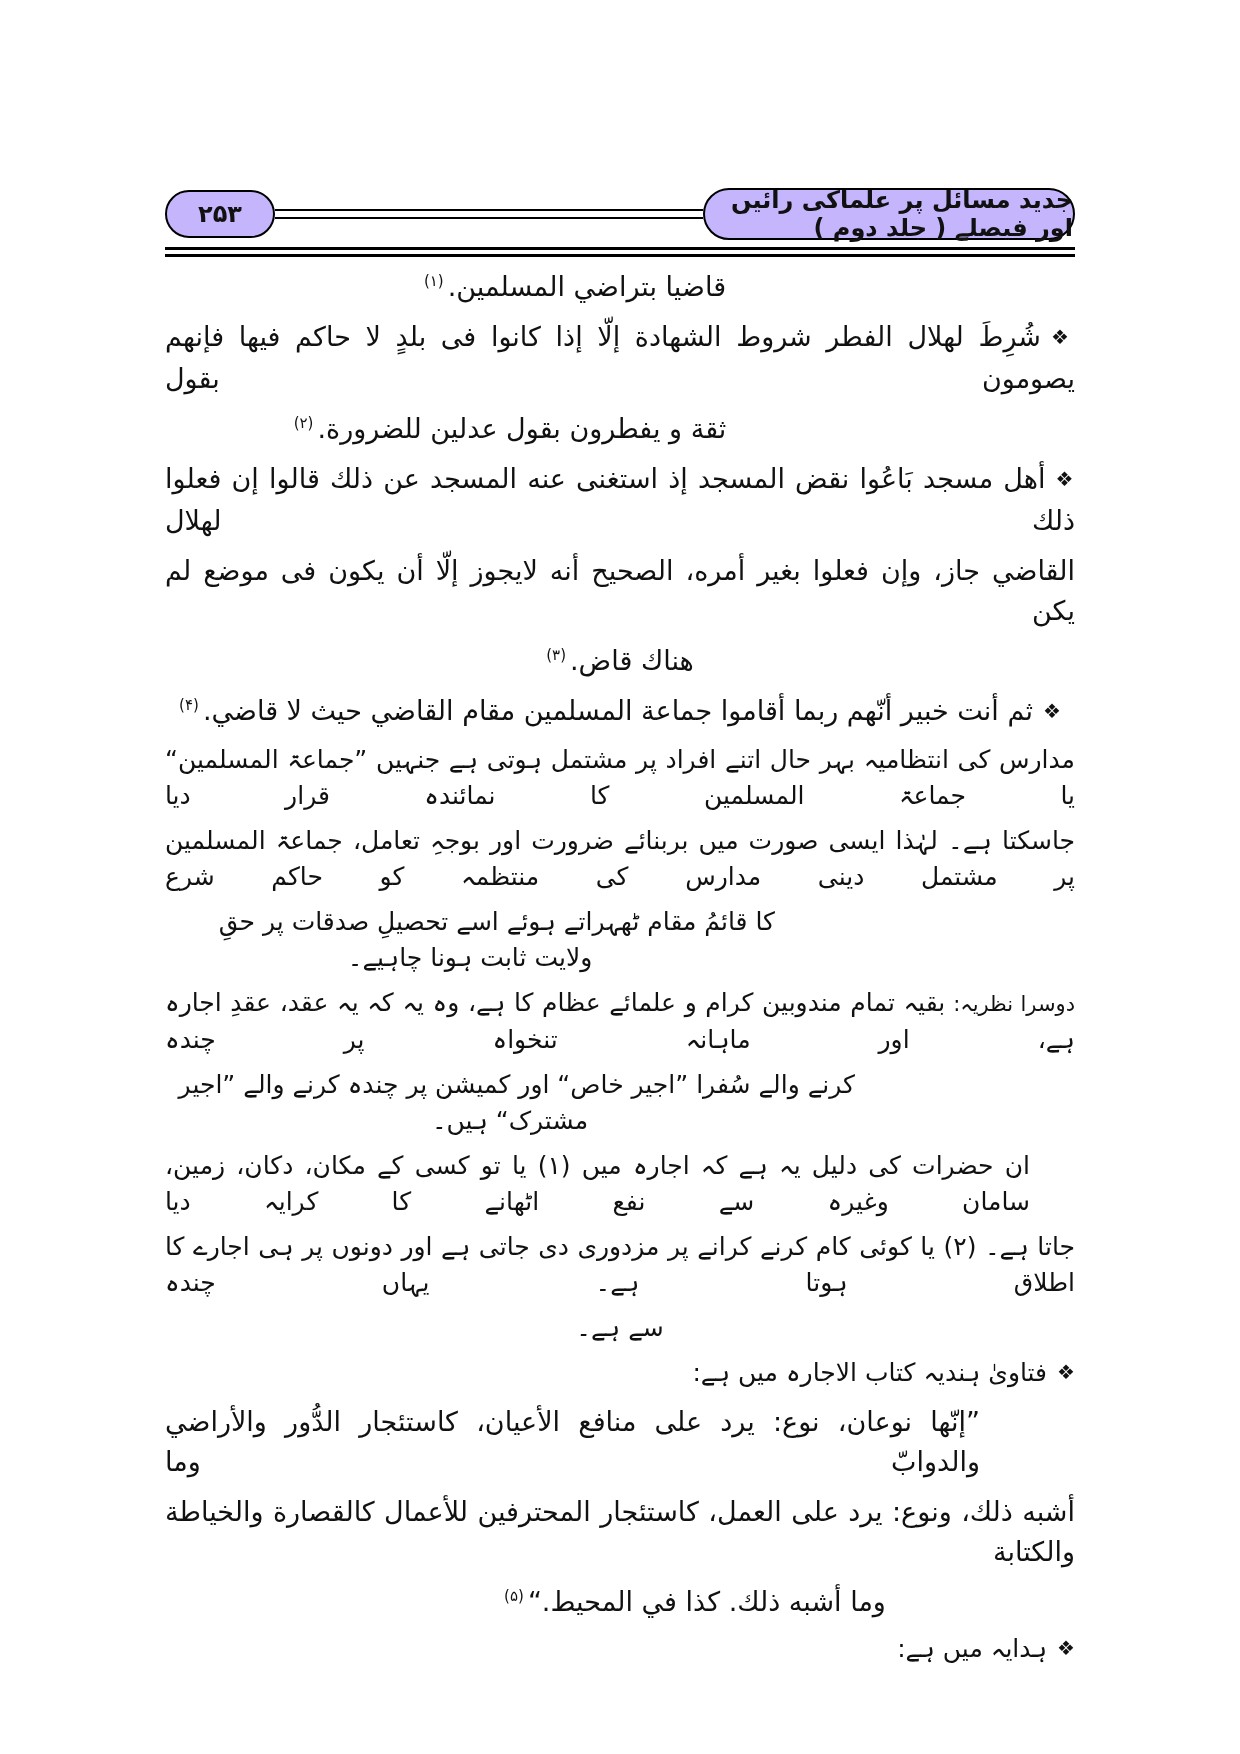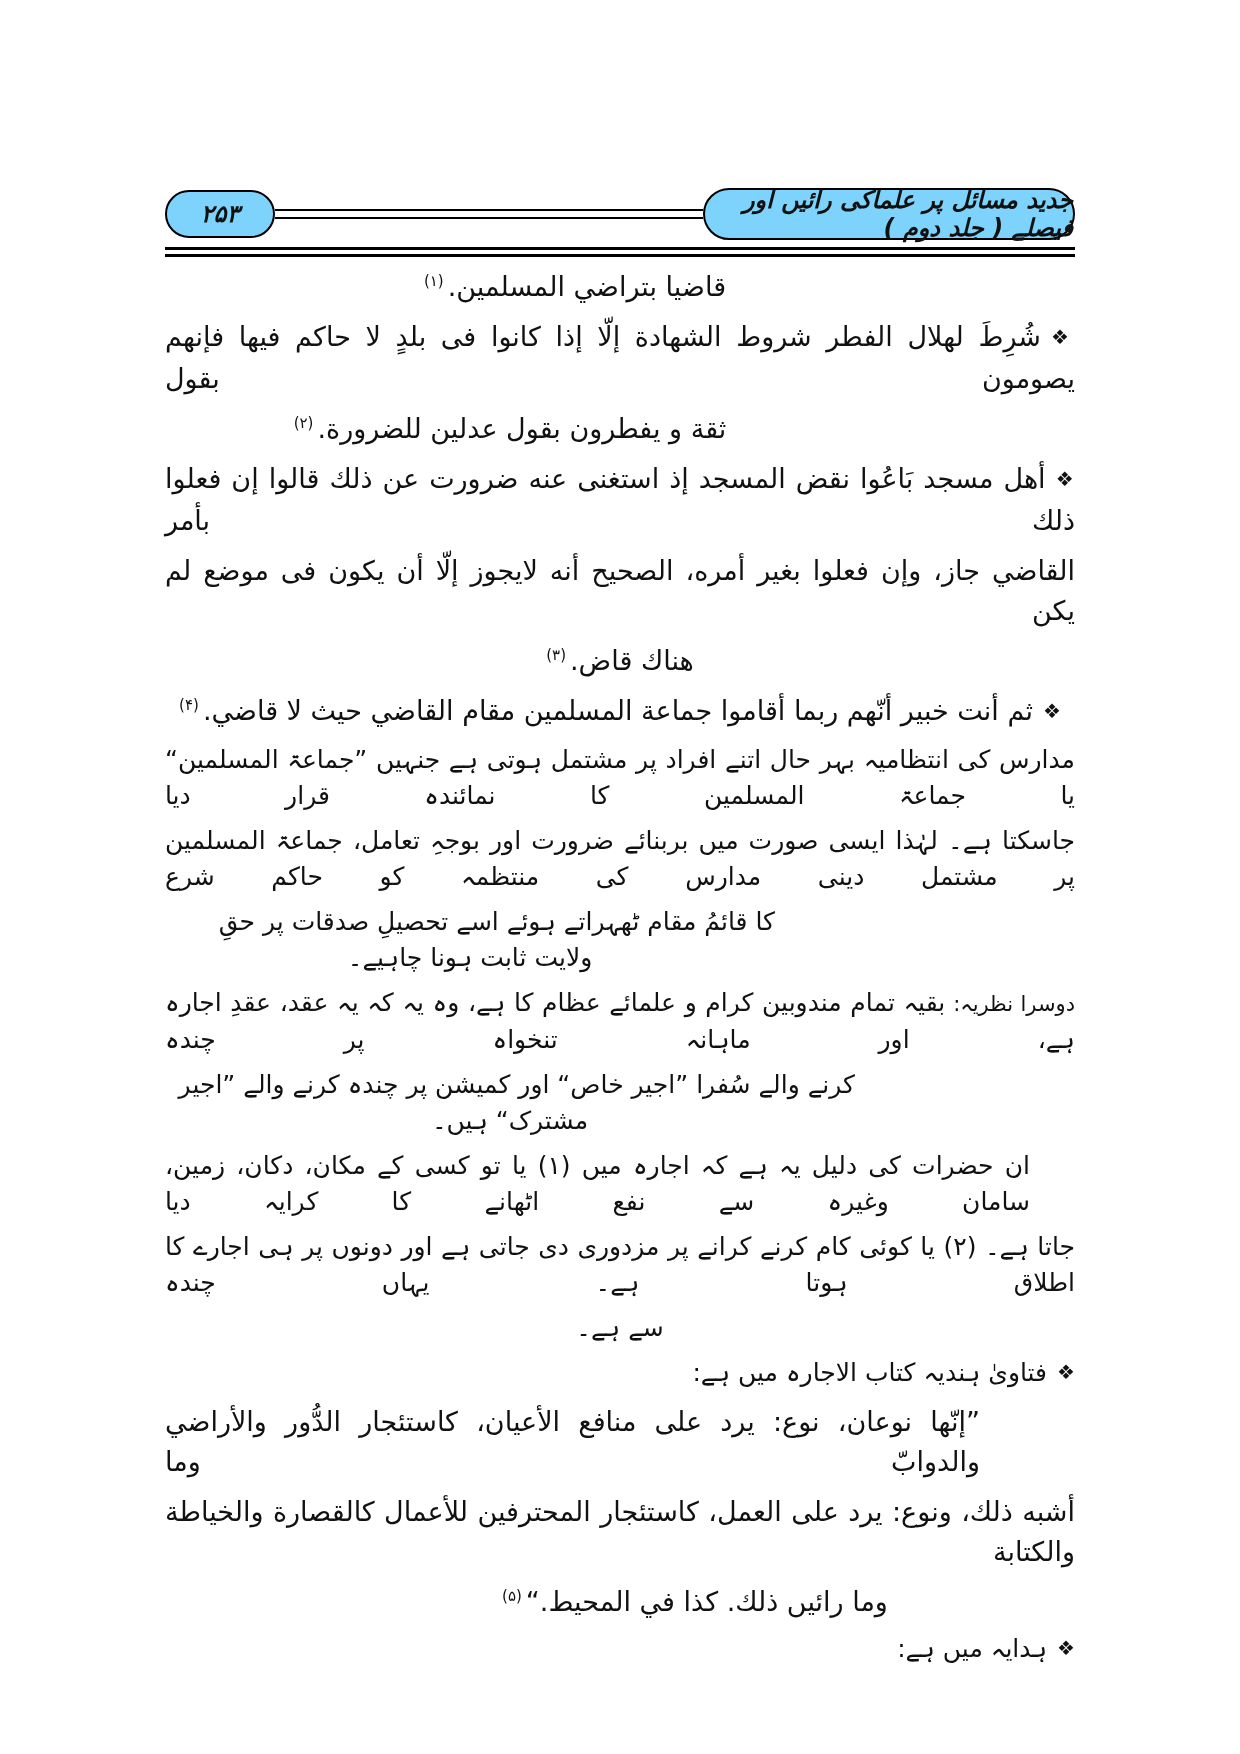--- a/index.html
+++ b/index.html
@@ -12,21 +12,21 @@
     padding:188px 165px 0 165px;
     direction:rtl;
     font-family:"DejaVu Sans", sans-serif;
     color:#111;
   }
   
   .hdr{display:flex;align-items:center;}
   .pill{
     border:2.5px solid #000;border-radius:26px;
     display:flex;align-items:center;justify-content:center;
-    background:#7dd3fc;box-sizing:border-box;font-style:italic;
+    background:#c4b5fd;box-sizing:border-box;
   }
   .pill.title{width:372px;height:52px;font-size:24px;font-weight:bold;}
   .pill.pageno{width:110px;height:48px;font-size:24px;font-weight:bold;letter-spacing:2px;}
   .connector{
     flex:1;height:10px;box-sizing:border-box;
     border-top:2.5px solid #000;border-bottom:2.5px solid #000;
   }
   .double-rule{
     height:10px;box-sizing:border-box;margin-top:7px;
     border-top:3px solid #000;border-bottom:3px solid #000;
@@ -69,21 +69,21 @@
     </div>
 
     <div class="ar j">
       <span class="bullet">❖</span><span>شُرِطَ لهلال الفطر شروط الشهادة إلّا إذا كانوا فى بلدٍ لا حاكم فیها فإنهم یصومون بقول</span>
     </div>
     <div class="ar c shift-l-md">
       <span>ثقة و یفطرون بقول عدلین للضرورة.</span><sup class="ref">(۲)</sup>
     </div>
 
     <div class="ar j">
-      <span class="bullet">❖</span><span>أهل مسجد بَاعُوا نقض المسجد إذ استغنى عنه ضرورت عن ذلك قالوا إن فعلوا ذلك بأمر</span>
+      <span class="bullet">❖</span><span>أهل مسجد بَاعُوا نقض المسجد إذ استغنى عنه المسجد عن ذلك قالوا إن فعلوا ذلك لهلال</span>
     </div>
     <div class="ar j">
       <span>القاضي جاز، وإن فعلوا بغیر أمره، الصحیح أنه لایجوز إلّا أن یكون فى موضع لم یكن</span>
     </div>
     <div class="ar c">
       <span>هناك قاض.</span><sup class="ref">(۳)</sup>
     </div>
 
     <div class="ar">
       <span class="bullet">❖</span><span>ثم أنت خبیر أنّهم ربما أقاموا جماعة المسلمین مقام القاضي حیث لا قاضي.</span><sup class="ref">(۴)</sup>
@@ -102,21 +102,21 @@
     <div class="ur j"><span>جاتا ہے۔ (۲) یا کوئی کام کرنے کرانے پر مزدوری دی جاتی ہے اور دونوں پر ہی اجارے کا اطلاق ہوتا ہے۔ یہاں چندہ</span></div>
     <div class="ur c"><span>سے ہے۔</span></div>
 
     <div class="ur">
       <span class="bullet">❖</span><span>فتاویٰ ہندیہ کتاب الاجارہ میں ہے:</span>
     </div>
 
     <div class="ar j indent-r-md"><span>”إنّها نوعان، نوع: یرد على منافع الأعیان، كاستئجار الدُّور والأراضي والدوابّ وما</span></div>
     <div class="ar j"><span>أشبه ذلك، ونوع: یرد على العمل، كاستئجار المحترفین للأعمال كالقصارة والخیاطة والكتابة</span></div>
     <div class="ar c shift-r-sm">
-      <span>وما رائیں ذلك. كذا في المحیط.“</span><sup class="ref">(۵)</sup>
+      <span>وما أشبه ذلك. كذا في المحیط.“</span><sup class="ref">(۵)</sup>
     </div>
 
     <div class="ur">
       <span class="bullet">❖</span><span>ہدایہ میں ہے:</span>
     </div>
   </div>
 
 </div>
 
 </body></html>

